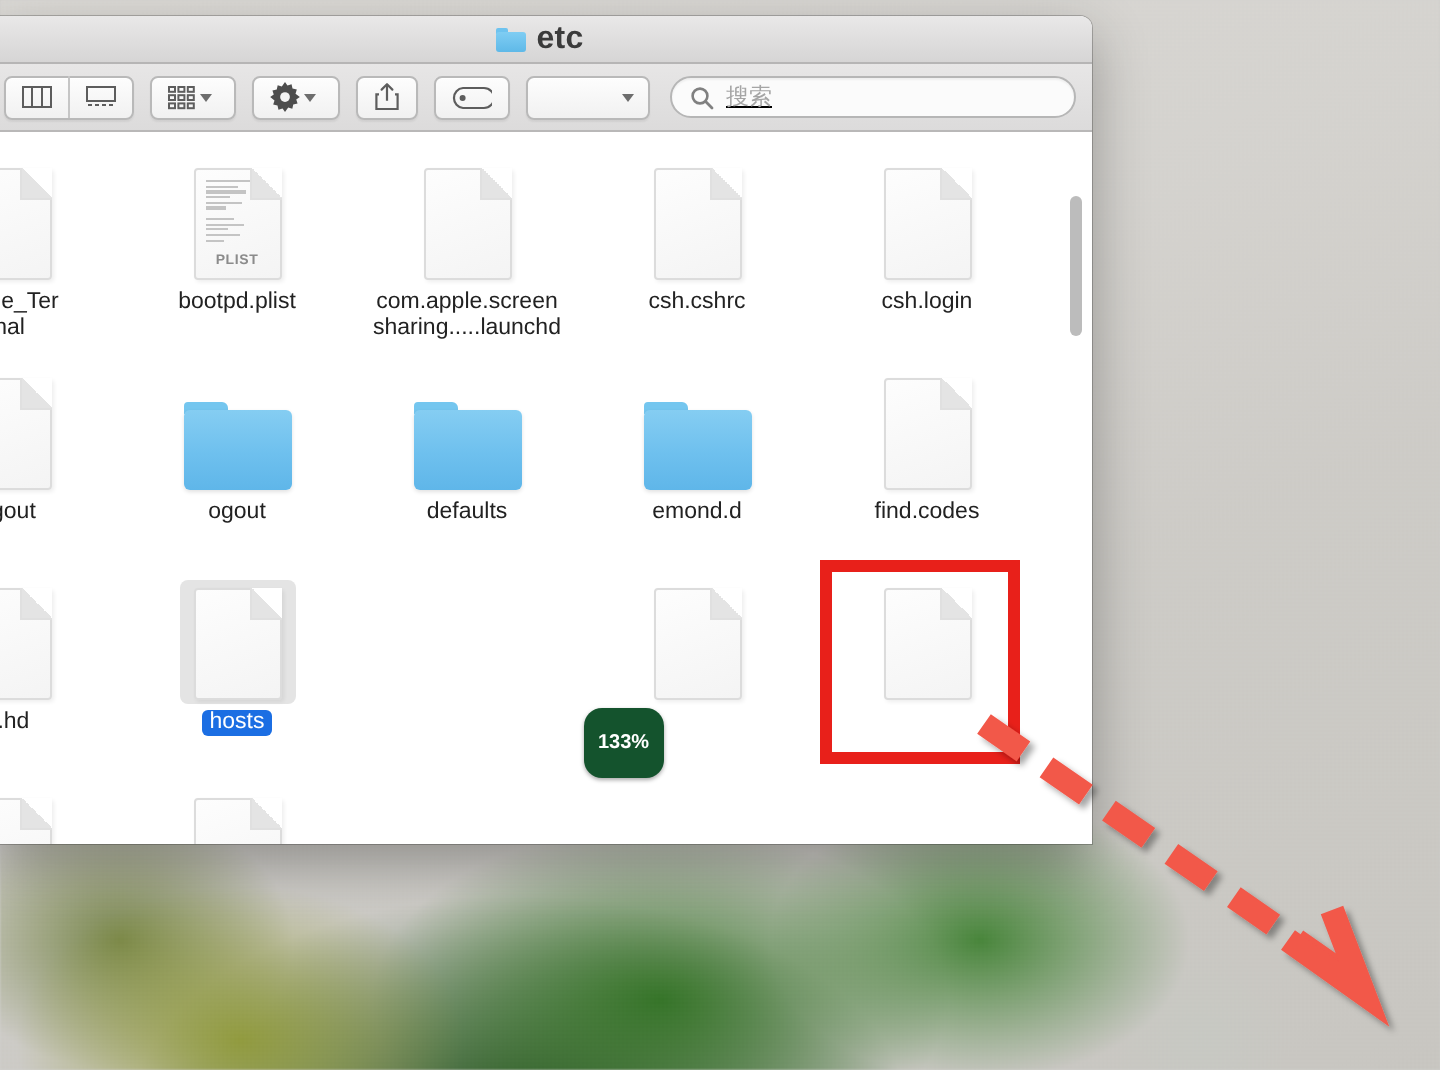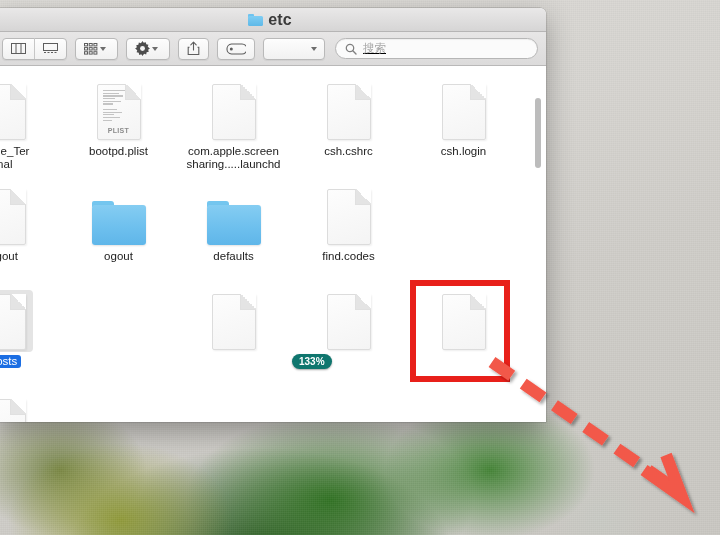--- a/index.html
+++ b/index.html
@@ -190,23 +190,23 @@
     position: absolute; left: 50%; top: 2px;
     transform: translateX(-50%);
     width: 58px; height: 62px;
     background: #e4e4e4; border-radius: 4px;
   }
 
   
   .zoom-badge {
     position: absolute;
     left: 298px; top: 288px;
-    background: #0f766e; color: #fff;
+    background: #14532d; color: #fff;
     font-size: 10px; font-weight: bold;
-    padding: 2px 7px; border-radius: 9px;
+    padding: 12px 7px; border-radius: 9px;
     box-shadow: 0 1px 2px rgba(0,0,0,.35);
     z-index: 20;
   }
 
   
   .scrollbar-track {
     position: absolute; right: 4px; top: 2px; width: 9px; bottom: 2px;
   }
   .scrollbar-thumb {
     position: absolute; left: 1.5px; top: 30px;
@@ -410,20 +410,29 @@
           <div class="icon-slot">
             <div class="folder">
               <span class="tab"></span>
               <span class="body"></span>
             </div>
           </div>
           <div class="label">defaults</div>
         </div>
         <div class="cell">
           <div class="icon-slot">
+            <div class="folder">
+              <span class="tab"></span>
+              <span class="body"></span>
+            </div>
+          </div>
+          <div class="label">emond.d</div>
+        </div>
+        <div class="cell">
+          <div class="icon-slot">
             <div class="doc" style="position: relative;"></div>
           </div>
           <div class="label">find.codes</div>
         </div>
         <div class="cell">
           <div class="label"></div>
         </div>
         <div class="cell">
           <div class="icon-slot">
             <div class="doc" style="position: relative;"></div>

